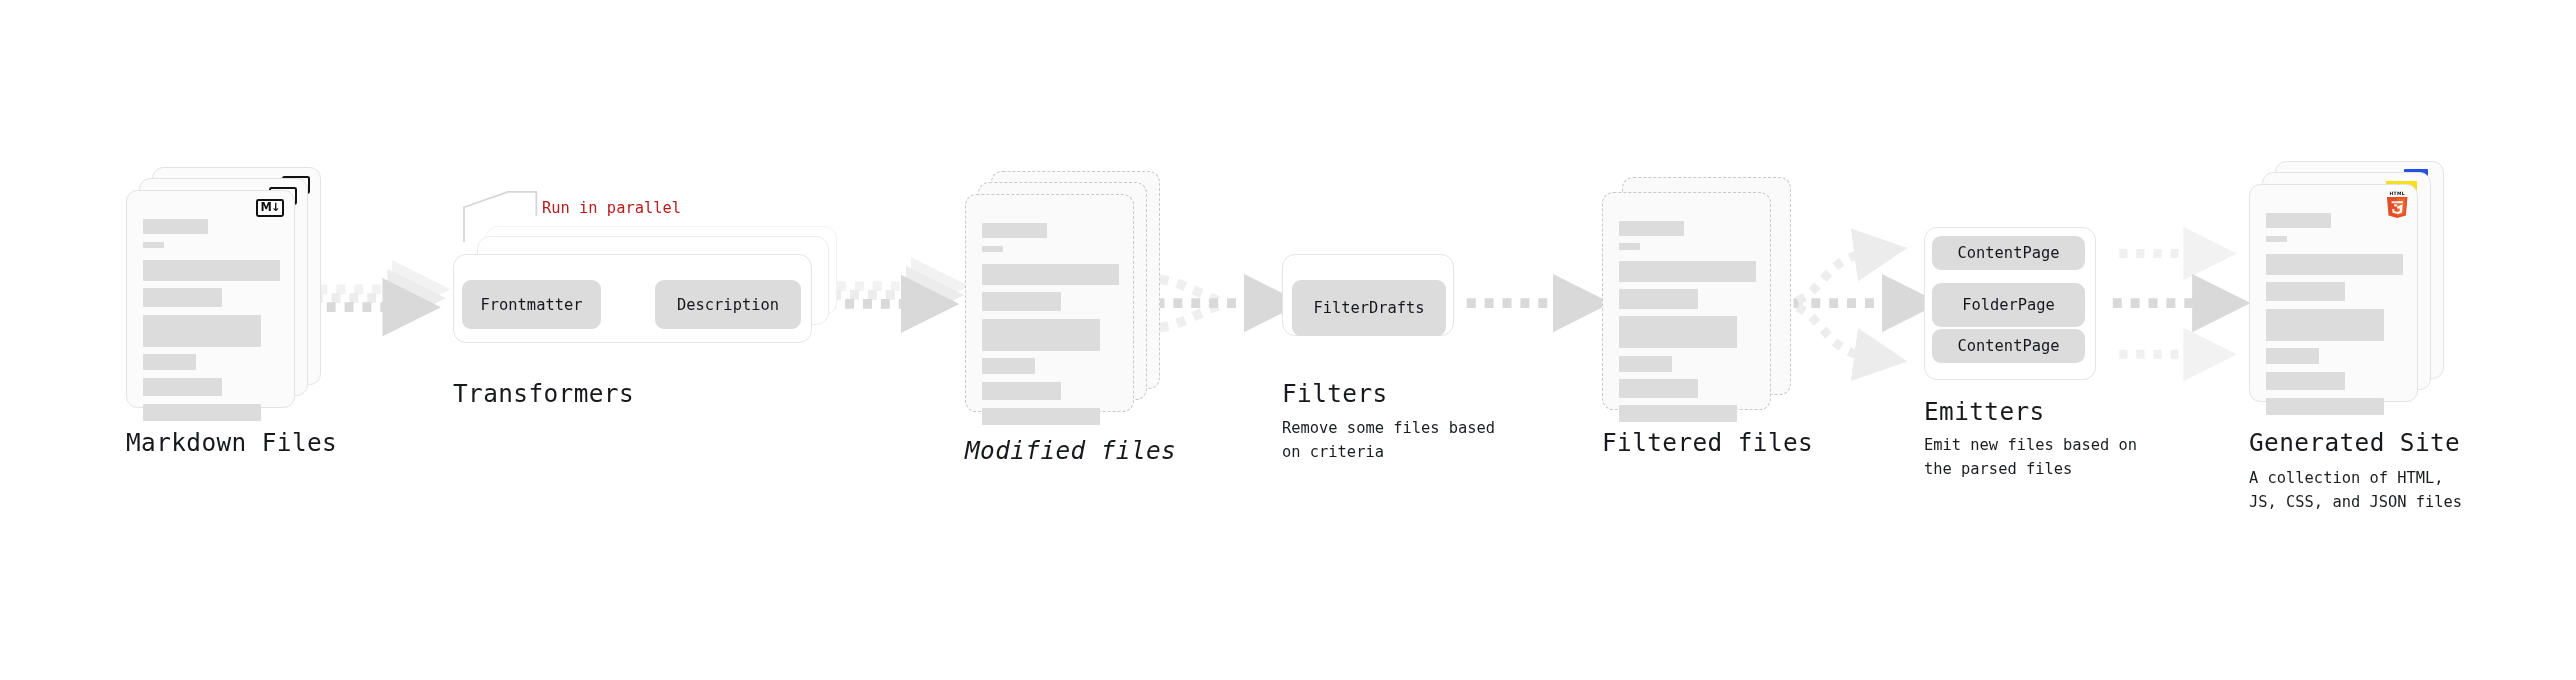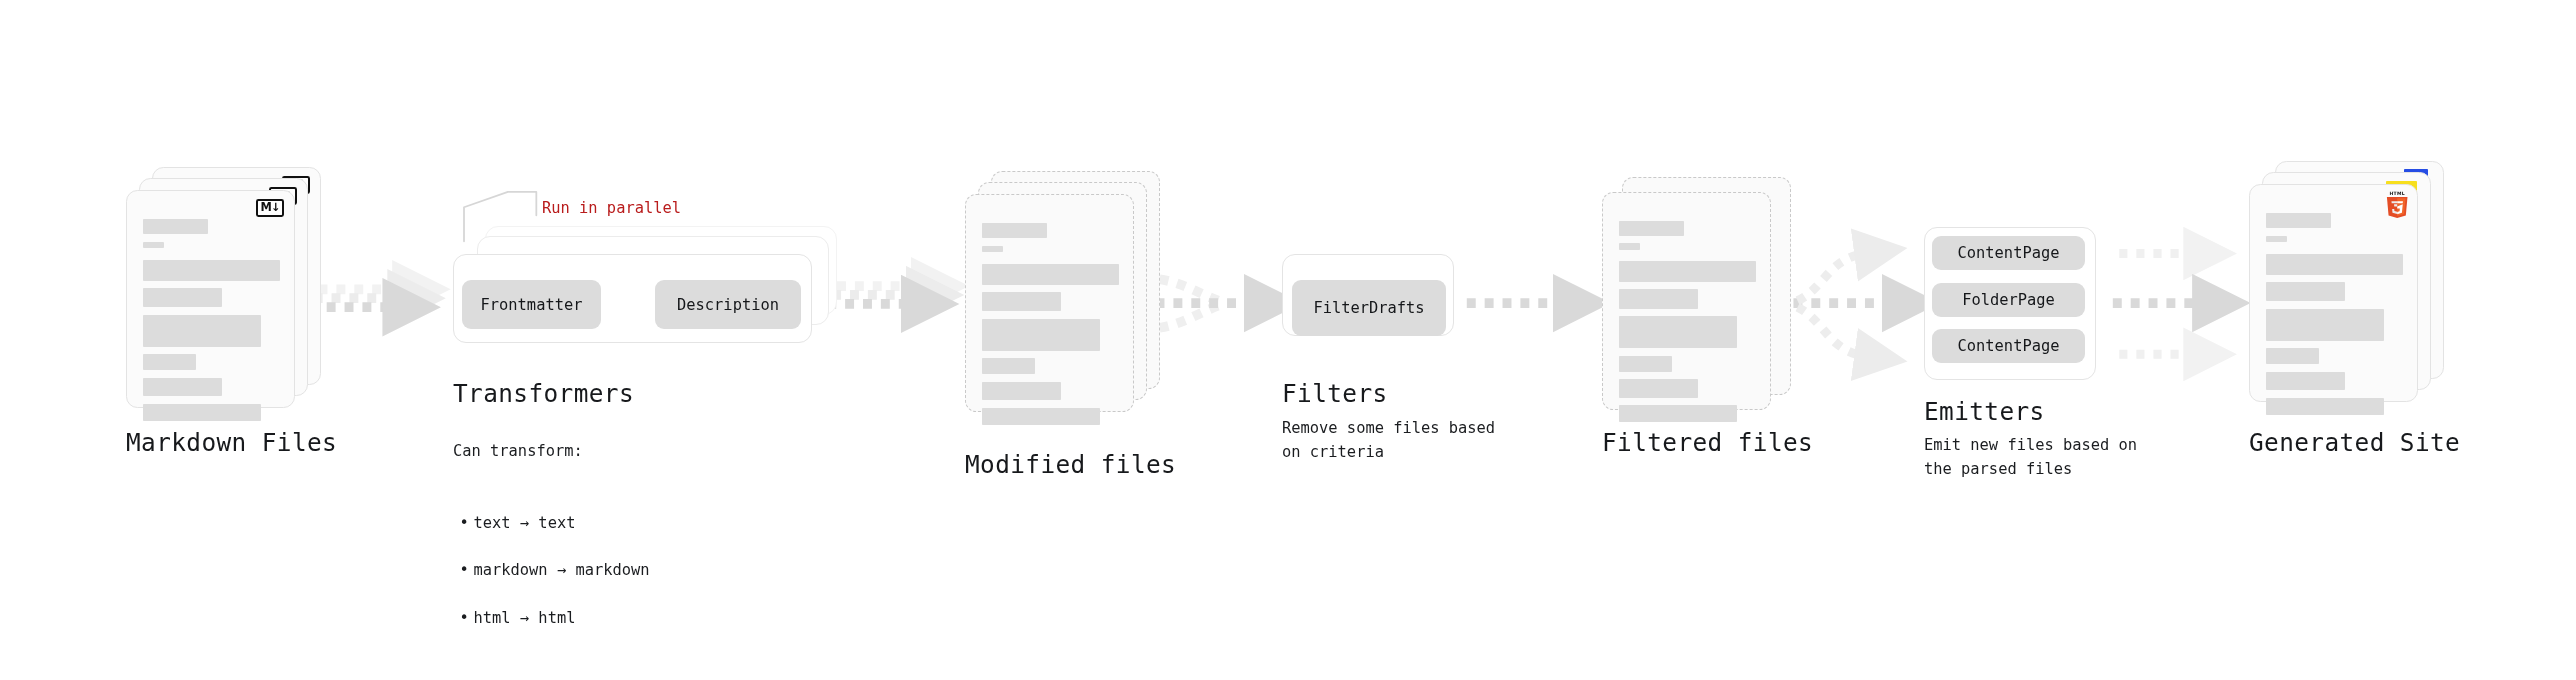--- a/index.html
+++ b/index.html
@@ -279,47 +279,39 @@
   <div class="group-box faded-1" style="left:477px; top:236px; width:352px; height:89px;"></div>
   <div class="chip faded-1" style="left:486px; top:265px; width:119px; height:48px;">Frontmatter</div>
   <div class="chip faded-1" style="left:646px; top:265px; width:138px; height:48px;">Description</div>
 
   <div class="group-box" style="left:453px; top:254px; width:359px; height:89px;"></div>
   <div class="chip" style="left:462px; top:280px; width:139px; height:49px;">Frontmatter</div>
   <div class="chip" style="left:655px; top:280px; width:146px; height:49px;">Description</div>
 
   <div class="stage-title" style="left:453px; top:379px;text-align:center;">Transformers</div>
 
-  <div class="stage-desc" style="left:453px; top:416px;">
-    <div>Can transform:</div>
-    <ul class="bullets">
-      <li>text → text</li>
-      <li>markdown → markdown</li>
-      <li>html → html</li>
-    </ul>
-  </div>
 
   <div class="doc-stack" style="left:965px; top:171px;">
     <div class="doc-card dashed" style="left:26px; top:0px;"></div>
     <div class="doc-card dashed" style="left:13px; top:11.4px;"></div>
     <div class="doc-card dashed" style="left:0px; top:23px;">
       <div class="doc-lines">
           <div class="doc-line" style="width: 65px; height: 15.4px;"></div>
           <div class="doc-line" style="width: 21px; height: 6.5px; margin-bottom: 11.4px;"></div>
           <div class="doc-line" style="width: 137px; height: 21px;"></div>
           <div class="doc-line" style="width: 79px; height: 19.5px;"></div>
           <div class="doc-line" style="width: 118px; height: 32px;"></div>
           <div class="doc-line" style="width: 53px; height: 16.3px;"></div>
           <div class="doc-line" style="width: 79px; height: 18.7px;"></div>
           <div class="doc-line" style="width: 118px; height: 17px;"></div>
         </div>
     </div>
   </div>
 
-  <div class="stage-title" style="left:965px; top:450px;">Modified files</div>
+  <div class="stage-title" style="left:965px; top:436px;font-style:italic;">Modified files</div>
 
   <div class="group-box" style="left:1282px; top:254px; width:172px; height:82px;"></div>
   <div class="chip" style="left:1292px; top:280px; width:154px; height:56px;">FilterDrafts</div>
 
   <div class="stage-title" style="left:1282px; top:379px;">Filters</div>
   <div class="stage-desc" style="left:1282px; top:417px;">Remove some files based
 on criteria</div>
 
   <div class="doc-stack" style="left:1602px; top:177px;">
     <div class="doc-card dashed" style="left:19.5px; top:0px;"></div>
@@ -334,21 +326,21 @@
           <div class="doc-line" style="width: 79px; height: 18.7px;"></div>
           <div class="doc-line" style="width: 118px; height: 17px;"></div>
         </div>
     </div>
   </div>
 
   <div class="stage-title" style="left:1602px; top:428px;">Filtered files</div>
 
   <div class="group-box" style="left:1924px; top:227px; width:172px; height:153px;"></div>
   <div class="chip" style="left:1932px; top:236px; width:153px; height:34px;">ContentPage</div>
-  <div class="chip" style="left:1932px; top:283px; width:153px; height:34px;">FolderPage</div>
+  <div class="chip" style="left:1932px; top:283px; width:153px; height:44px;">FolderPage</div>
   <div class="chip" style="left:1932px; top:329px; width:153px; height:34px;">ContentPage</div>
 
   <div class="stage-title" style="left:1924px; top:397px;">Emitters</div>
   <div class="stage-desc" style="left:1924px; top:434px;">Emit new files based on
 the parsed files</div>
 
   <div class="doc-stack" style="left:2249px; top:161px;">
 
     <div class="doc-card" style="left:26px; top:0px;">
       <div class="badge" style="right:14.6px; top:7.3px;">
@@ -381,15 +373,17 @@
           <div class="doc-line" style="width: 79px; height: 19.5px;"></div>
           <div class="doc-line" style="width: 118px; height: 32px;"></div>
           <div class="doc-line" style="width: 53px; height: 16.3px;"></div>
           <div class="doc-line" style="width: 79px; height: 18.7px;"></div>
           <div class="doc-line" style="width: 118px; height: 17px;"></div>
         </div>
     </div>
   </div>
 
   <div class="stage-title" style="left:2249px; top:428px;">Generated Site</div>
+  <div class="stage-desc" style="left:2249px; top:467px;">A collection of HTML,
+JS, CSS, and JSON files</div>
 
 </div>
 
 
 </body></html>

